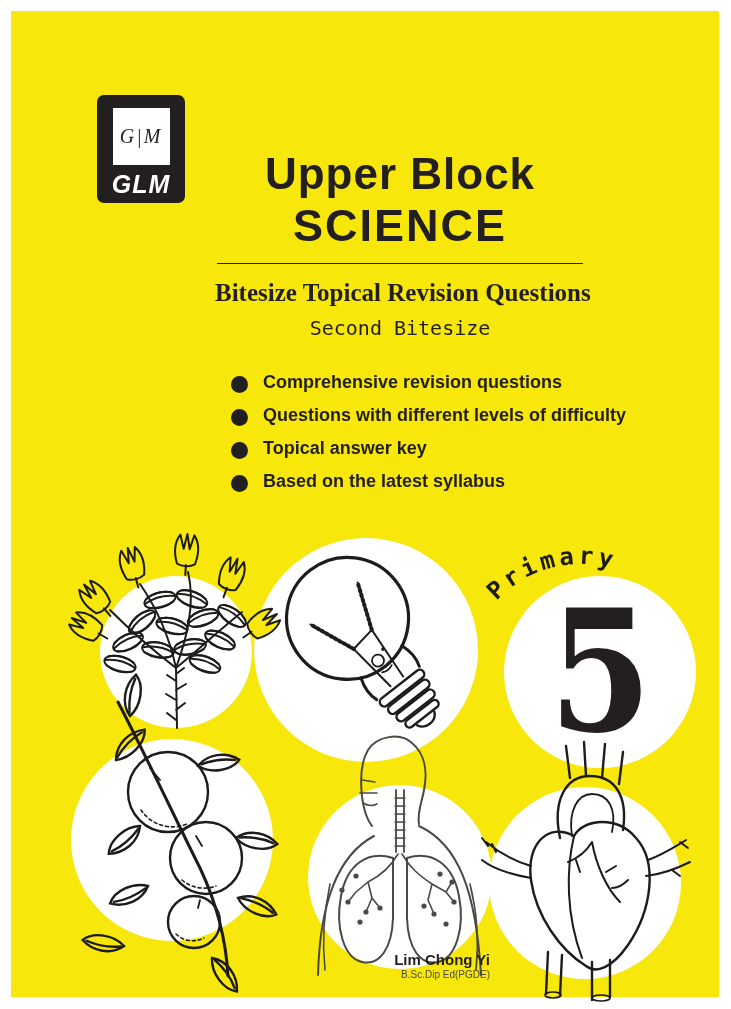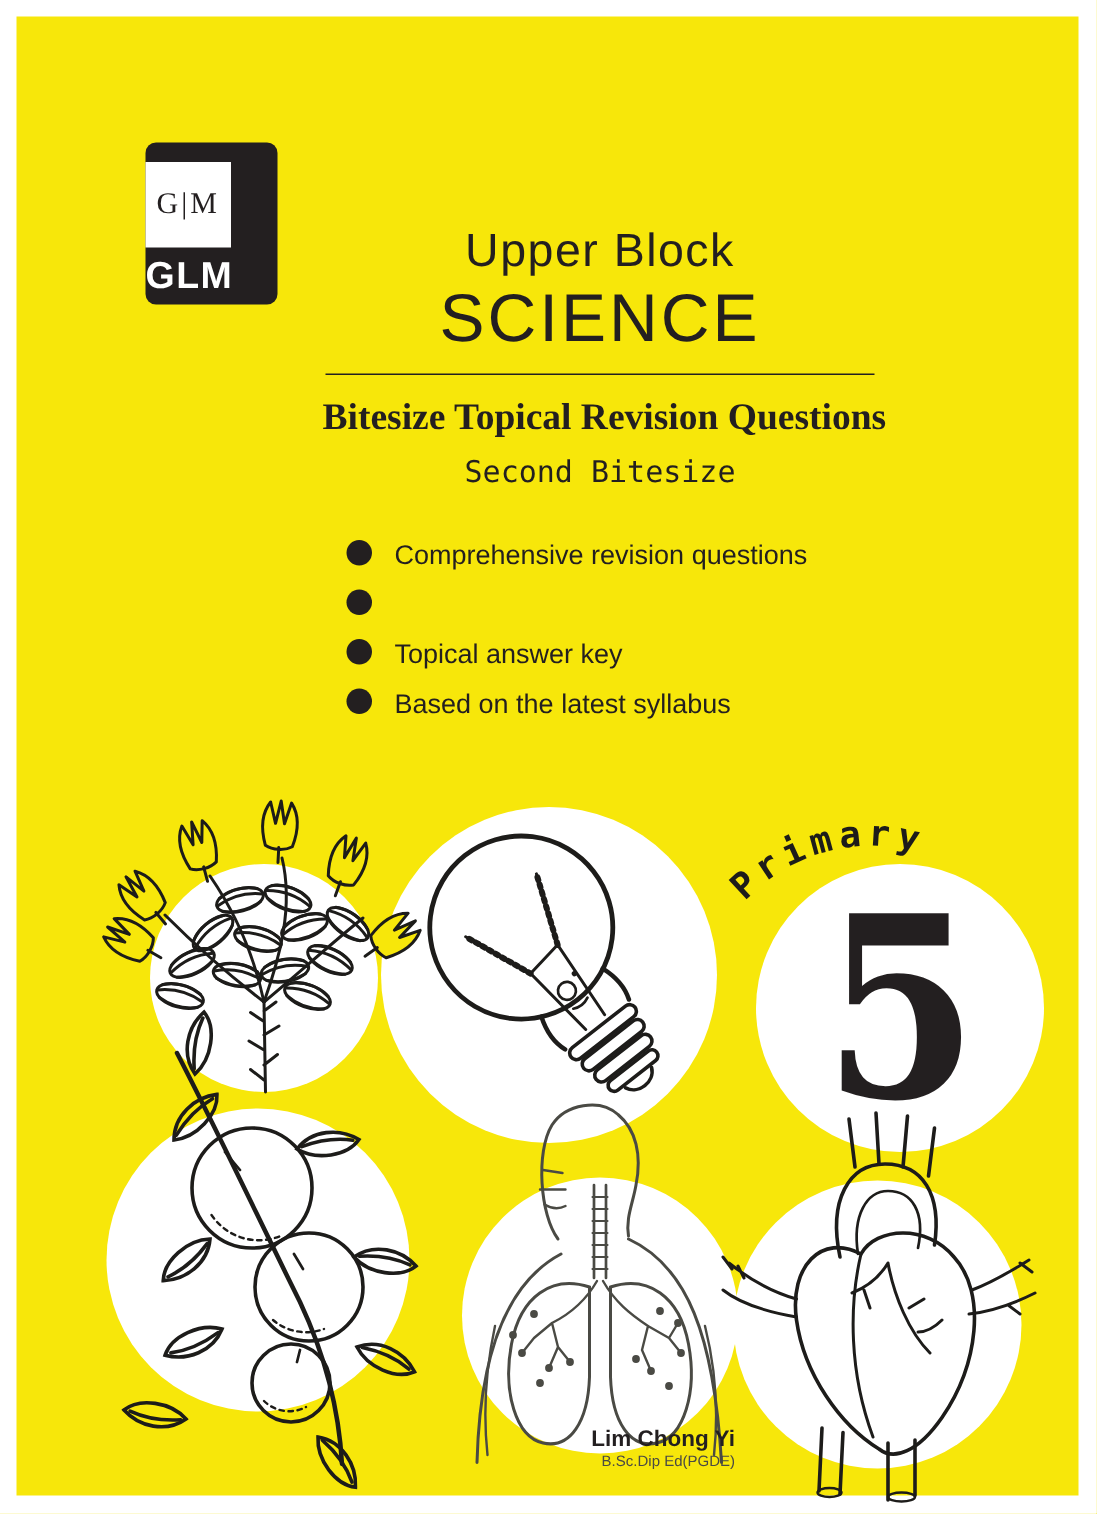--- a/index.html
+++ b/index.html
@@ -20,46 +20,46 @@
     position:absolute;left:11px;top:11px;
     width:708px;height:986px;
     background:var(--background);
   }
   
   .logo{
     position:absolute;left:97px;top:95px;
     width:88px;height:108px;
     background:var(--ink);
     border-radius:7px;
-    display:flex;flex-direction:column;align-items:flex-start;
+    display:flex;flex-direction:column;align-items:center;font-style:italic;
   }
   .logo-inner{
     margin-top:13px;
     width:57px;height:57px;
     background:var(--paper);
     display:flex;align-items:center;justify-content:center;
     font-family:"Liberation Serif", serif;
     font-size:20px;letter-spacing:2px;color:var(--ink);
   }
   .logo-word{
     margin-top:5px;
     font-size:25px;font-weight:bold;color:var(--paper);
     letter-spacing:1px;
   }
   
   .title-block{
     position:absolute;left:215px;top:149px;width:370px;
     text-align:center;
   }
   .title-line1{
-    font-size:31px;font-weight:400;letter-spacing:1px;
+    font-size:44px;font-weight:700;letter-spacing:1px;
     margin:0;color:var(--ink);
   }
   .title-line2{
-    font-size:45px;font-weight:400;letter-spacing:2px;
+    font-size:45px;font-weight:700;letter-spacing:2px;
     margin:1px 0 0 0;color:var(--ink);
   }
   .divider{
     width:366px;height:0;border-top:1.5px solid var(--ink);
     margin:11px auto 0 auto;
   }
   .subtitle{
     font-family:"Liberation Serif", serif;
     font-size:25px;font-weight:bold;
     margin-top:15px;color:var(--ink);
@@ -68,21 +68,21 @@
   .edition{
     font-family:"DejaVu Sans Mono", monospace;
     font-size:20px;font-weight:500;
     margin-top:9px;color:var(--ink);
   }
   
   .features{
     position:absolute;left:231px;top:360px;
   }
   .feature{
-    display:flex;align-items:flex-start;height:33px;
+    display:flex;align-items:flex-end;height:33px;font-weight:bold;
   }
   .feature .dot{
     width:17px;height:17px;border-radius:50%;
     background:var(--ink);
     margin-right:15px;flex:none;
   }
   .feature .ftext{
     font-size:18px;color:var(--ink);white-space:nowrap;
   }
   
@@ -122,20 +122,21 @@
     <div class="edition">Second Bitesize</div>
   </div>
 
   <div class="features">
     <div class="feature">
       <span class="dot"></span>
       <span class="ftext">Comprehensive revision questions</span>
     </div>
     <div class="feature">
       <span class="dot"></span>
+      <span class="ftext">Questions with different levels of difficulty</span>
     </div>
     <div class="feature">
       <span class="dot"></span>
       <span class="ftext">Topical answer key</span>
     </div>
     <div class="feature">
       <span class="dot"></span>
       <span class="ftext">Based on the latest syllabus</span>
     </div>
   </div>

